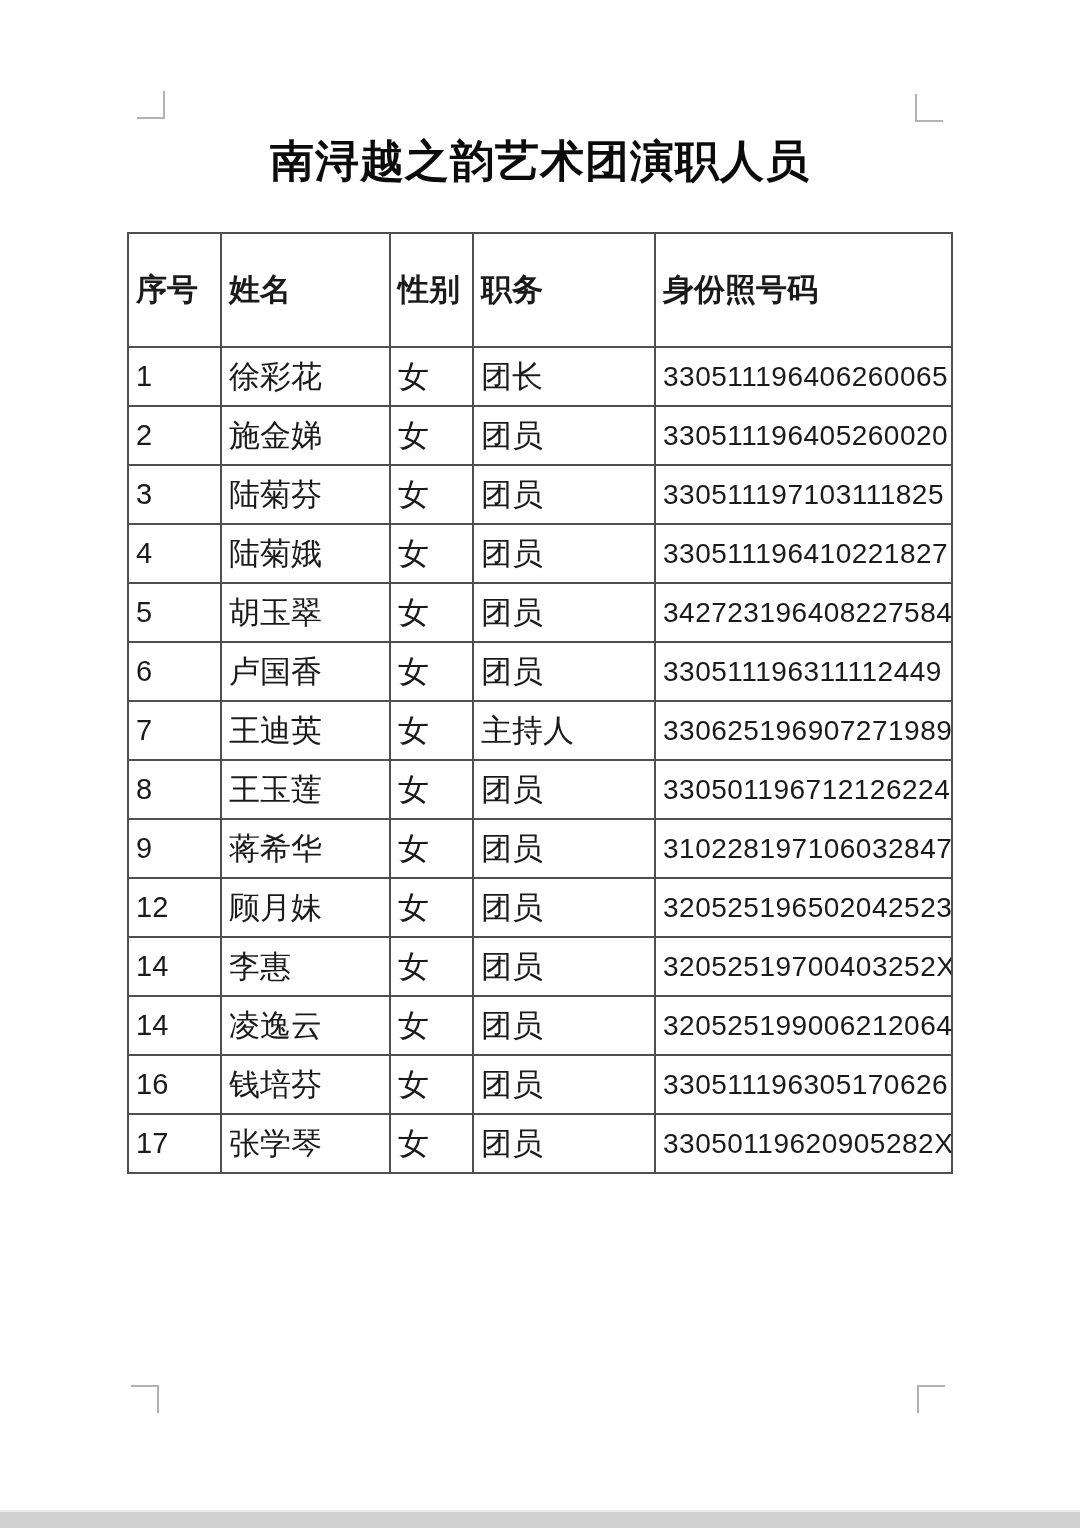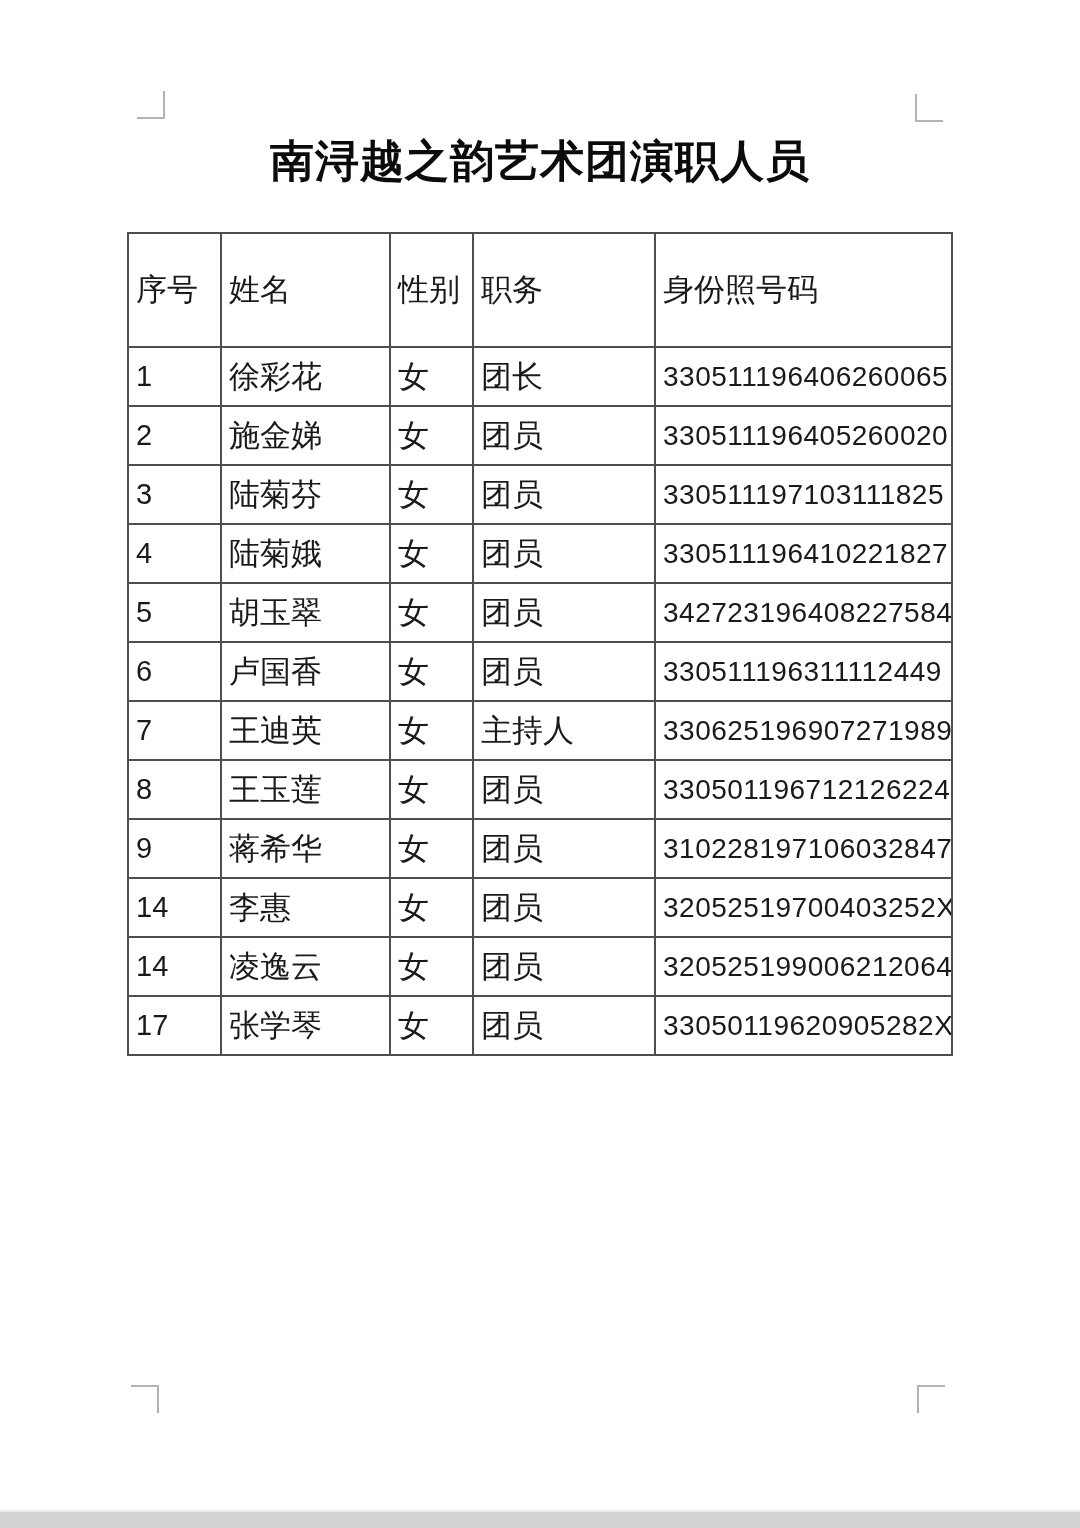--- a/index.html
+++ b/index.html
@@ -39,21 +39,21 @@
     text-align: left;
     vertical-align: middle;
     padding: 0 4px 0 7px;
     font-size: 31px;
     color: #1a1a1a;
     overflow: hidden;
     white-space: nowrap;
   }
   .staff thead th {
     height: 112px;
-    font-weight: normal;
+    font-weight: bold;
   }
   .staff tbody td {
     height: 57px;
     font-weight: normal;
   }
   .staff td:nth-child(5) {
     font-size: 28px;
     letter-spacing: 0.5px;
   }
   .staff td:nth-child(1) {
@@ -167,34 +167,48 @@
         <td>330501196712126224</td>
       </tr>
       <tr>
         <td>9</td>
         <td>蒋希华</td>
         <td>女</td>
         <td>团员</td>
         <td>310228197106032847</td>
       </tr>
       <tr>
+        <td>12</td>
+        <td>顾月妹</td>
+        <td>女</td>
+        <td>团员</td>
+        <td>320525196502042523</td>
+      </tr>
+      <tr>
         <td>14</td>
         <td>李惠</td>
         <td>女</td>
         <td>团员</td>
         <td>32052519700403252X</td>
       </tr>
       <tr>
         <td>14</td>
         <td>凌逸云</td>
         <td>女</td>
         <td>团员</td>
         <td>320525199006212064</td>
       </tr>
       <tr>
+        <td>16</td>
+        <td>钱培芬</td>
+        <td>女</td>
+        <td>团员</td>
+        <td>330511196305170626</td>
+      </tr>
+      <tr>
         <td>17</td>
         <td>张学琴</td>
         <td>女</td>
         <td>团员</td>
         <td>33050119620905282X</td>
       </tr>
     </tbody>
 </table>
 
 <div class="page-bottom-edge"></div>

